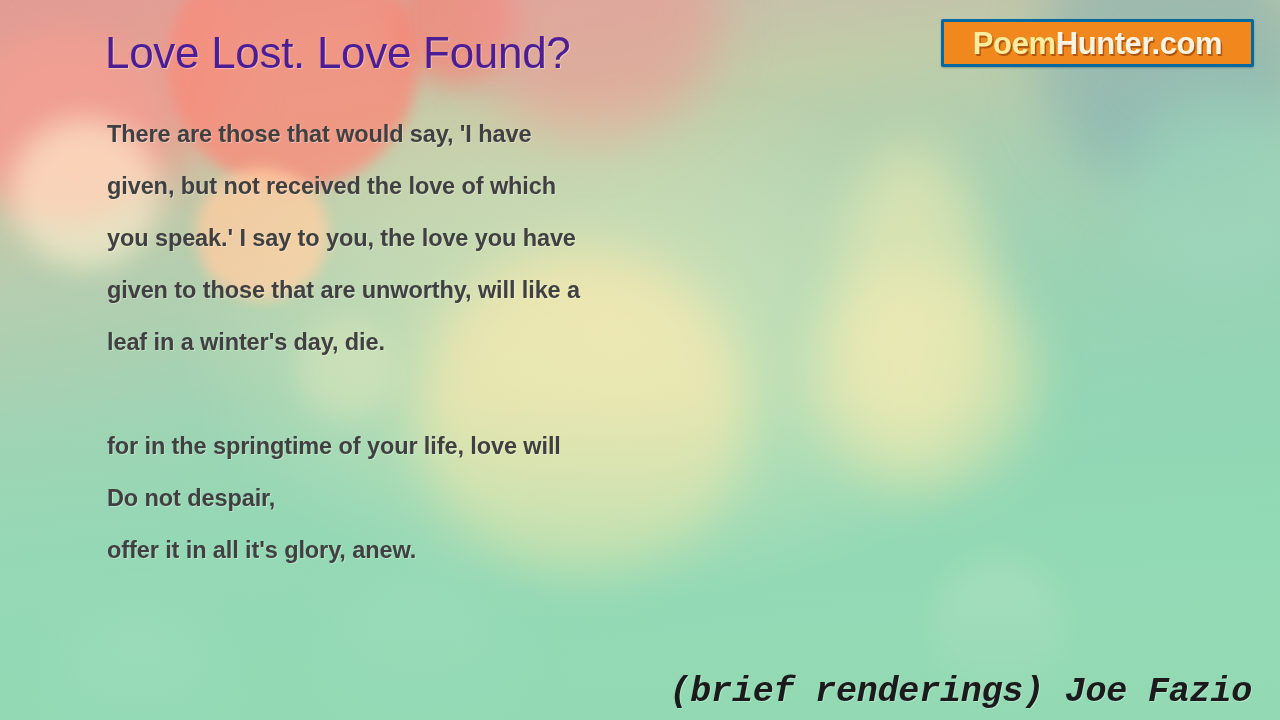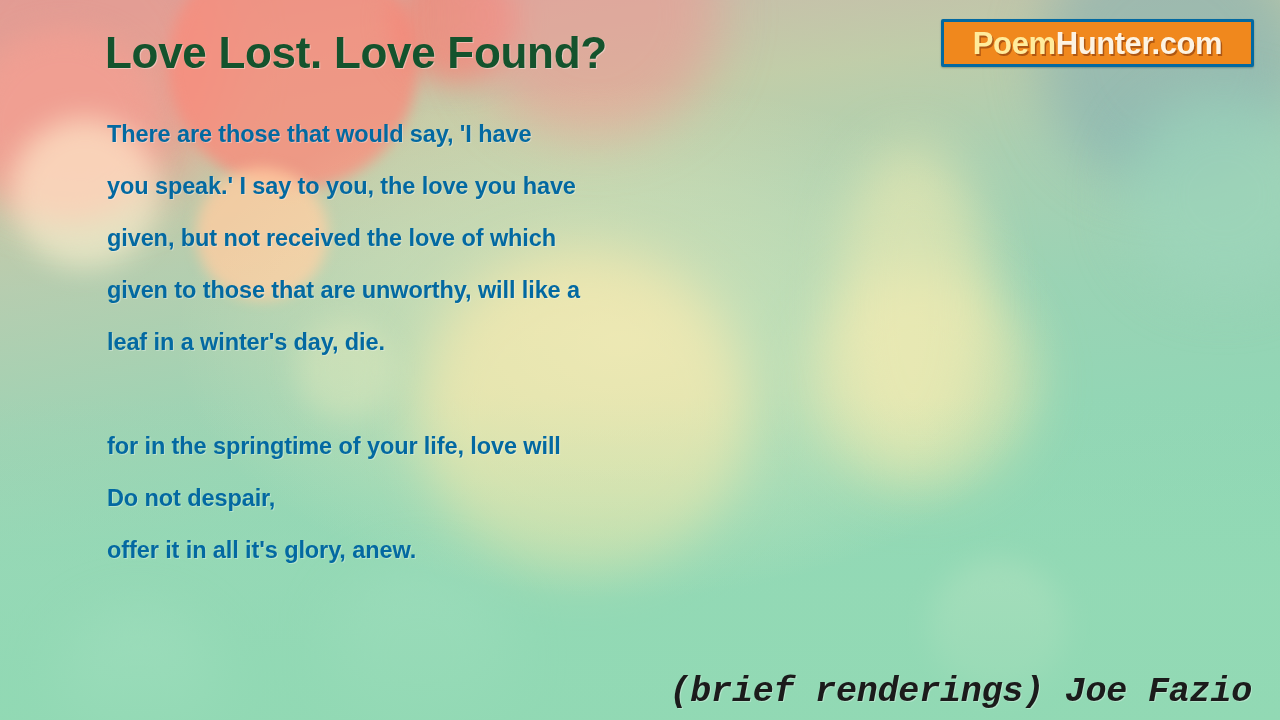--- a/index.html
+++ b/index.html
@@ -57,36 +57,36 @@
   
   .content {
     position: absolute;
     inset: 0;
   }
   .poem-title {
     position: absolute;
     left: 105px;
     top: 28px;
     font-size: 44px;
-    font-weight: bold;
-    color: #14532d;
+    font-weight: normal;
+    color: #4c1d95;
     letter-spacing: -0.3px;
     white-space: nowrap;
     text-shadow: 1px 1px 0 rgba(255,255,255,0.35);
   }
   .poem-body {
     position: absolute;
     left: 107px;
     top: 108px;
     width: 800px;
   }
   .poem-line {
     font-size: 23.5px;
     font-weight: bold;
-    color: #0369a1;
+    color: #404040;
     line-height: 52px;
     height: 52px;
     letter-spacing: -0.1px;
     white-space: pre;
     text-shadow: 1px 1px 0 rgba(255,255,255,0.3);
   }
   .poem-line.blank { color: transparent; }
 
   .attribution {
     position: absolute;
@@ -156,22 +156,22 @@
   </div>
 
   <div class="bg-veil"></div>
 
   <div class="content">
 
     <div class="poem-title">Love Lost. Love Found?</div>
 
     <div class="poem-body">
       <div class="poem-line">There are those that would say, 'I have</div>
+      <div class="poem-line">given, but not received the love of which</div>
       <div class="poem-line">you speak.' I say to you, the love you have</div>
-      <div class="poem-line">given, but not received the love of which</div>
       <div class="poem-line">given to those that are unworthy, will like a</div>
       <div class="poem-line">leaf in a winter's day, die.</div>
       <div class="poem-line blank"></div>
       <div class="poem-line">for in the springtime of your life, love will</div>
       <div class="poem-line">Do not despair,</div>
       <div class="poem-line">offer it in all it's glory, anew.</div>
     </div>
 
     <div class="attribution">(brief renderings) Joe Fazio</div>
 

